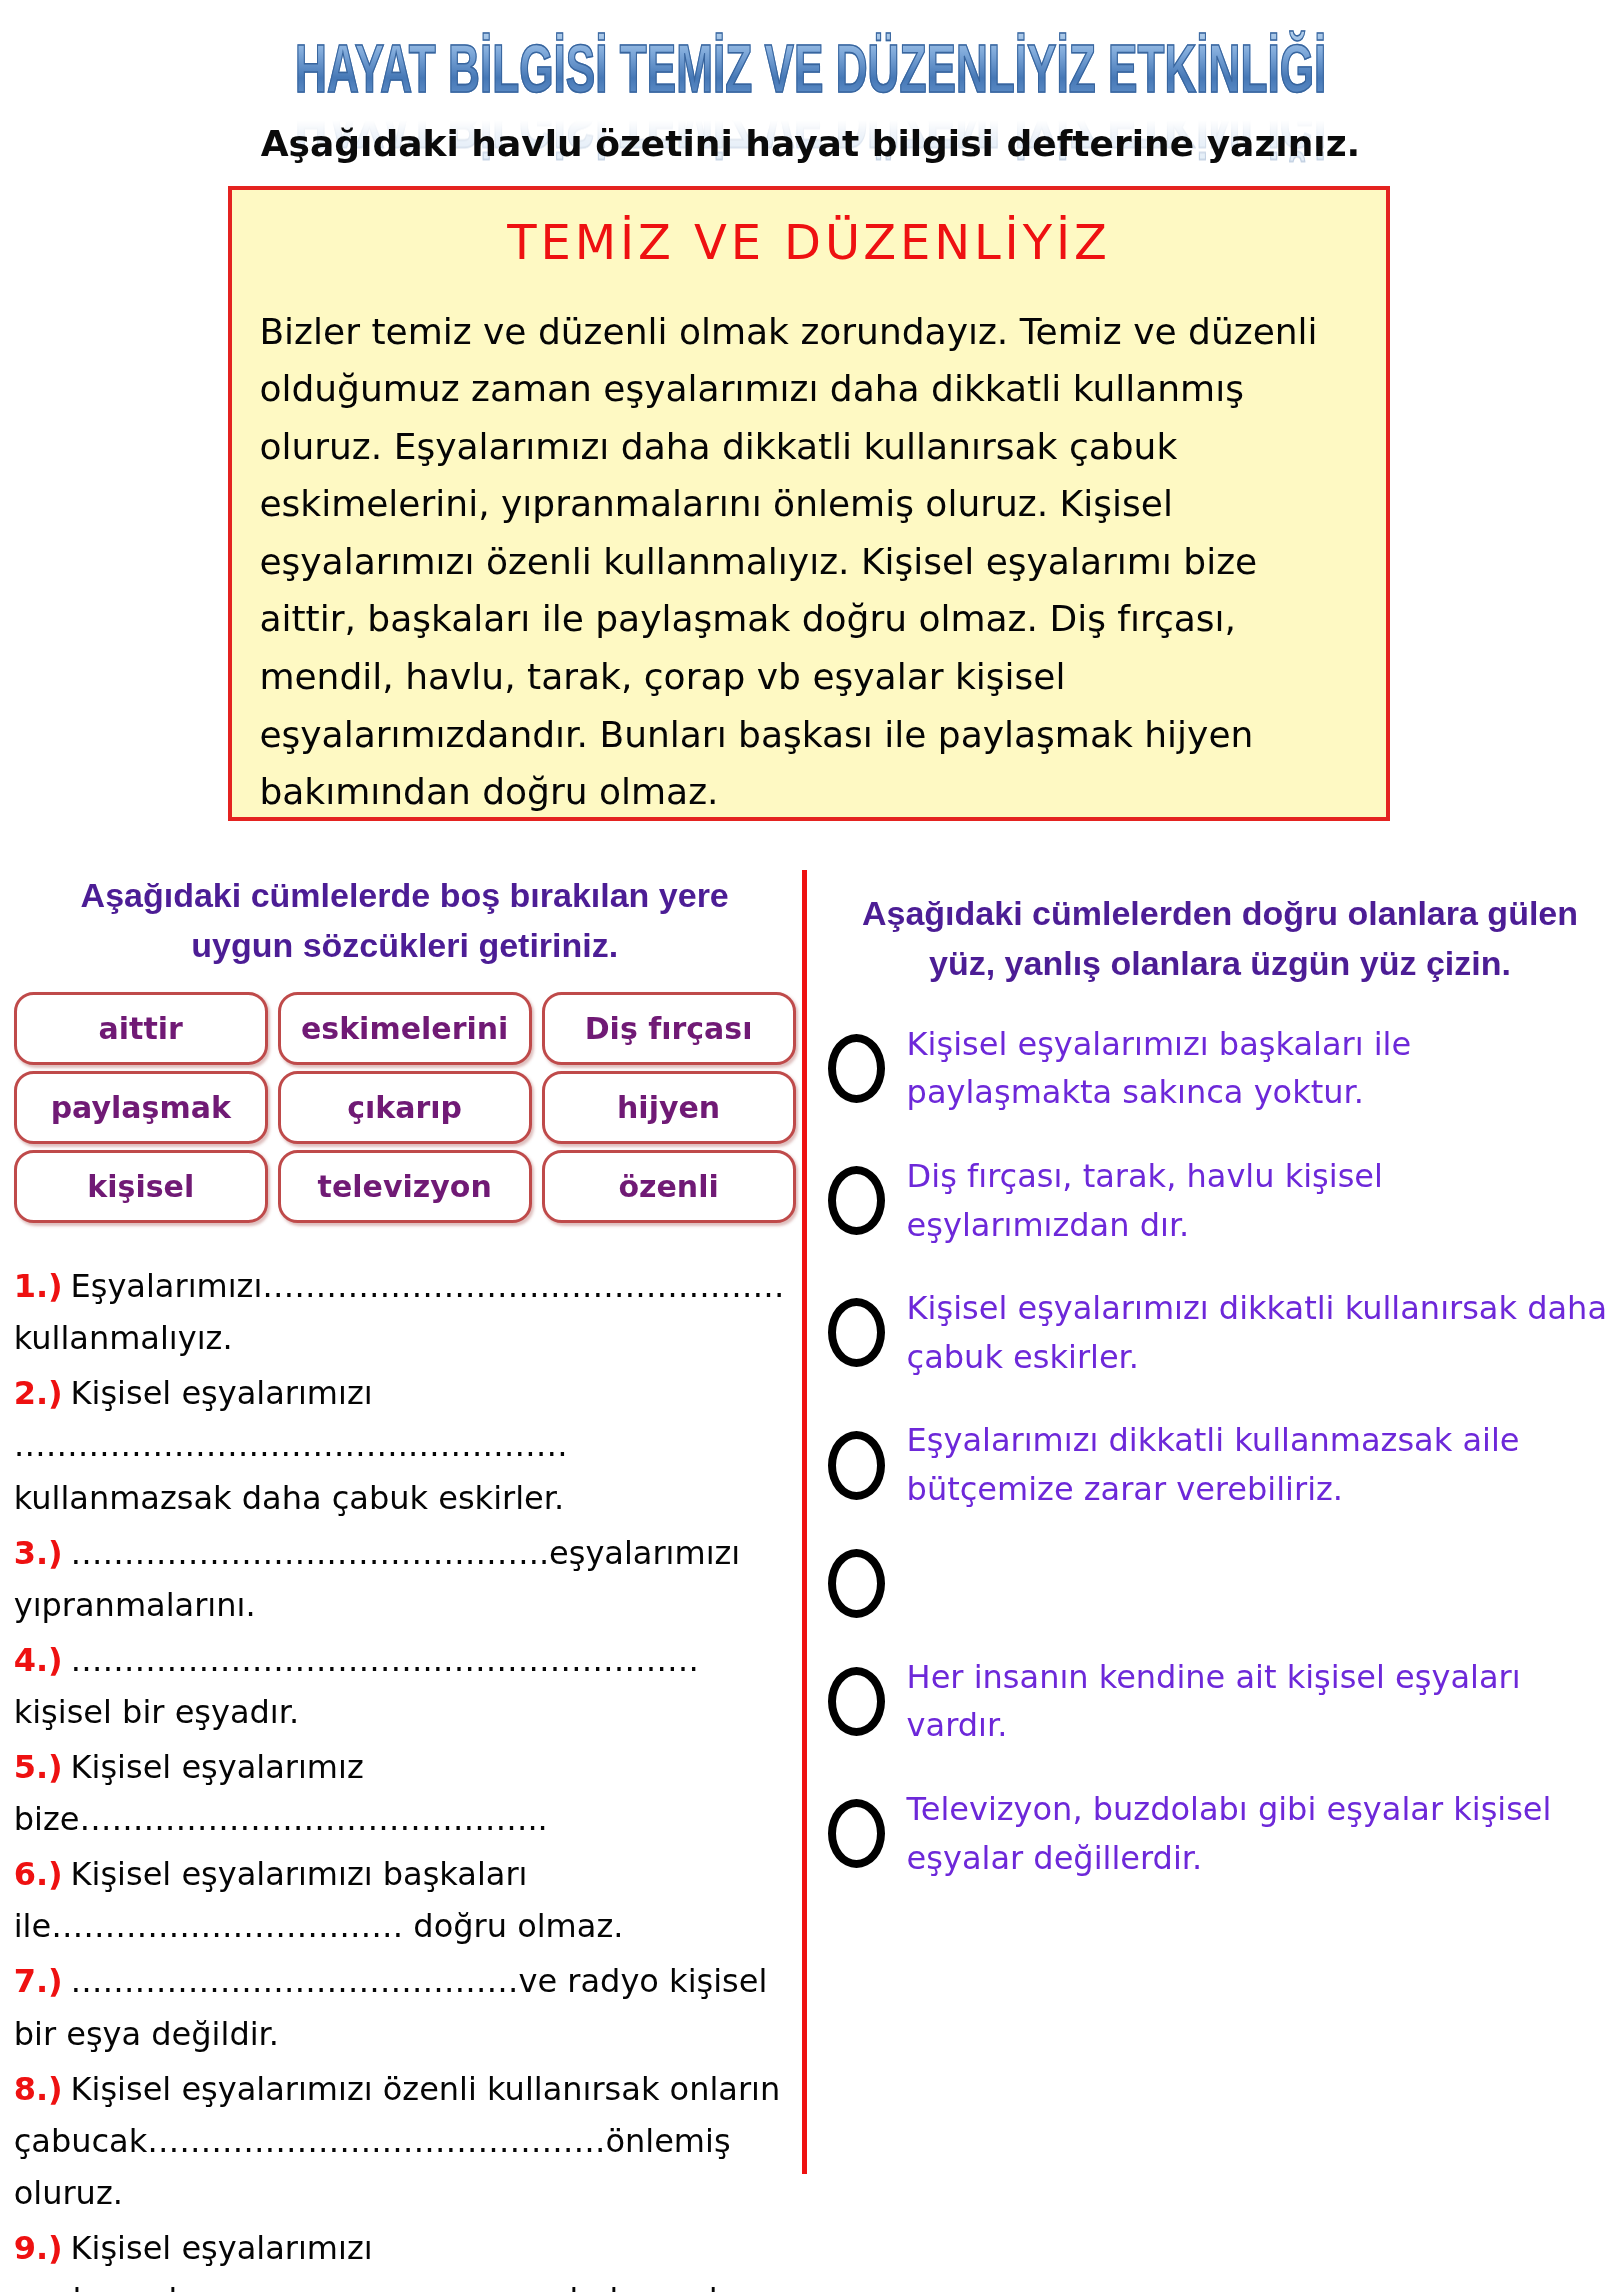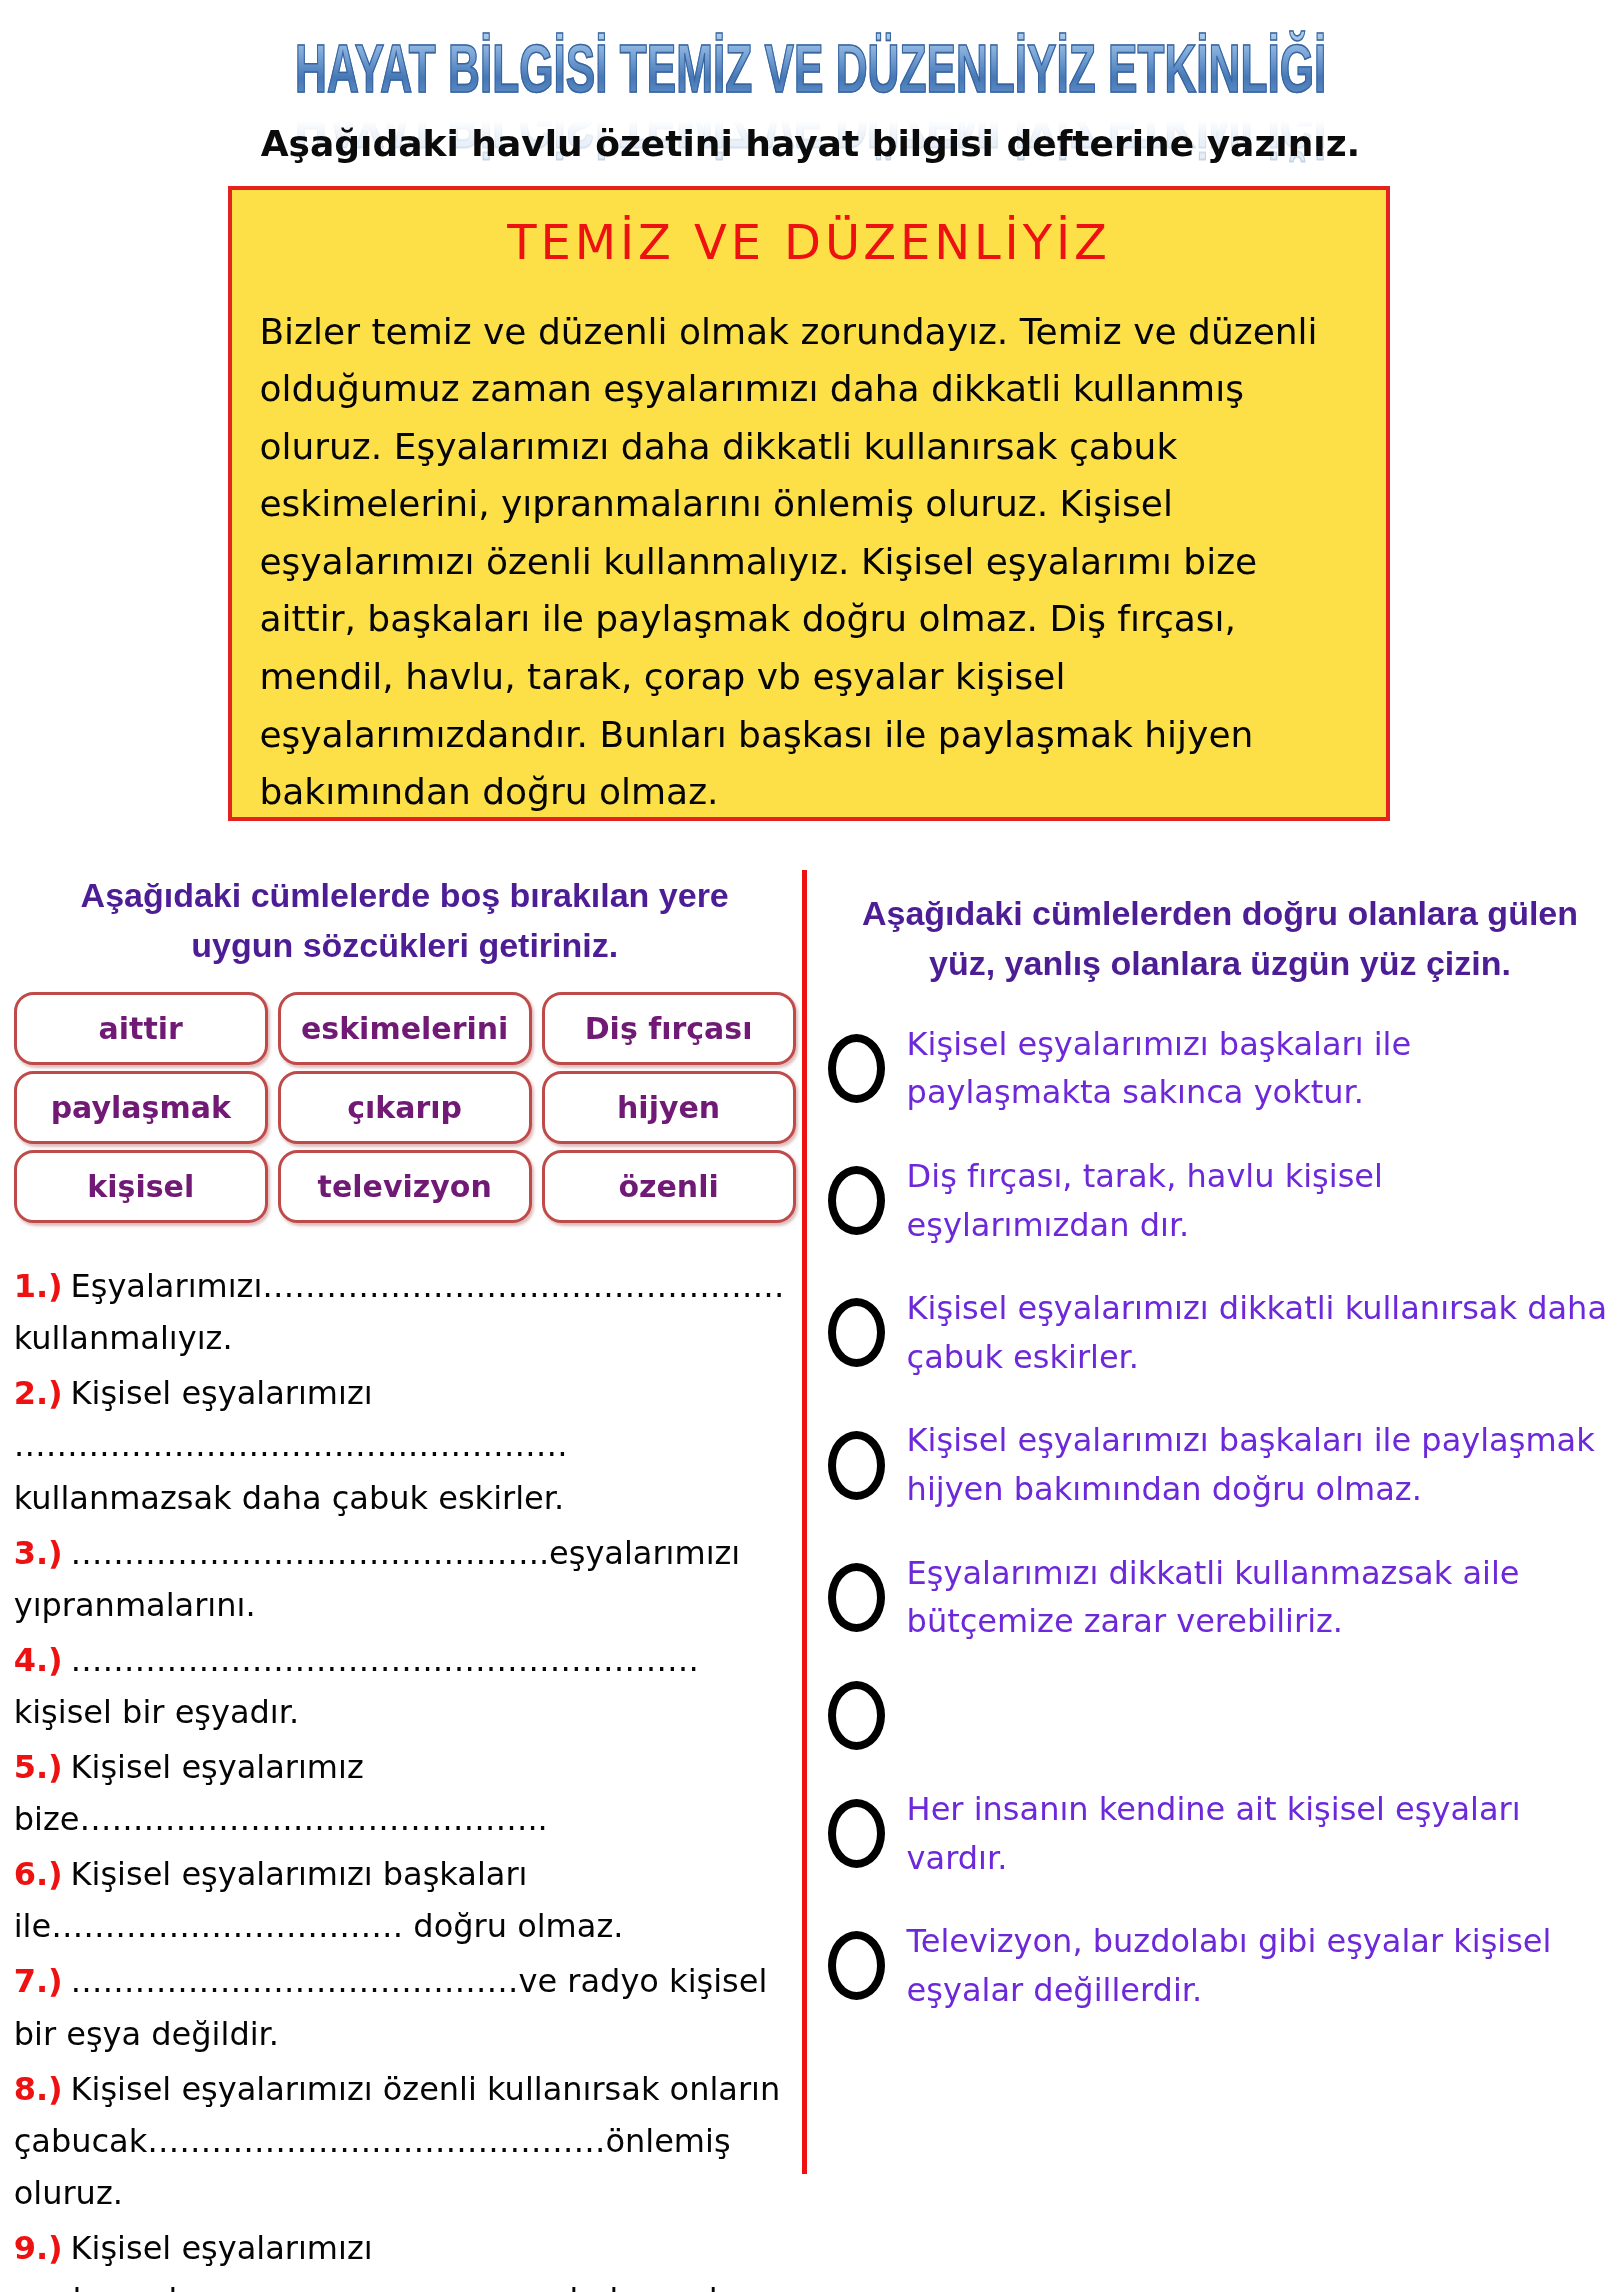--- a/index.html
+++ b/index.html
@@ -28,21 +28,21 @@
 
   
   .subtitle {
     position:absolute; top:123px; left:0; width:100%;
     text-align:center; font-size:36px; font-weight:bold; color:#0b0b0b;
   }
 
   
   .summary-box {
     position:absolute; left:228px; top:186px; width:1162px; height:635px;
-    border:4.9px solid #e42320; background:#fde047;
+    border:4.9px solid #e42320; background:#fef9c3;
   }
   .summary-title {
     margin-top:23.5px; text-align:center;
     color:#ee1111; font-size:48px; font-weight:normal; letter-spacing:3.9px;
   }
   .summary-body {
     margin:33px 29px 0 27.4px;
     font-size:36px; line-height:1.60; color:#050505;
   }
 
@@ -146,24 +146,20 @@
       <div class="judge-item">
         <span class="circle"></span>
         <span class="jtext">Diş fırçası, tarak, havlu kişisel eşylarımızdan dır.</span>
       </div>
       <div class="judge-item">
         <span class="circle"></span>
         <span class="jtext">Kişisel eşyalarımızı dikkatli kullanırsak daha çabuk eskirler.</span>
       </div>
       <div class="judge-item">
         <span class="circle"></span>
-        <span class="jtext">Kişisel eşyalarımızı başkaları ile paylaşmak hijyen bakımından doğru olmaz.</span>
-      </div>
-      <div class="judge-item">
-        <span class="circle"></span>
         <span class="jtext">Eşyalarımızı dikkatli kullanmazsak aile bütçemize zarar verebiliriz.</span>
       </div>
       <div class="judge-item">
         <span class="circle"></span>
       </div>
       <div class="judge-item">
         <span class="circle"></span>
         <span class="jtext">Her insanın kendine ait kişisel eşyaları vardır.</span>
       </div>
       <div class="judge-item">

